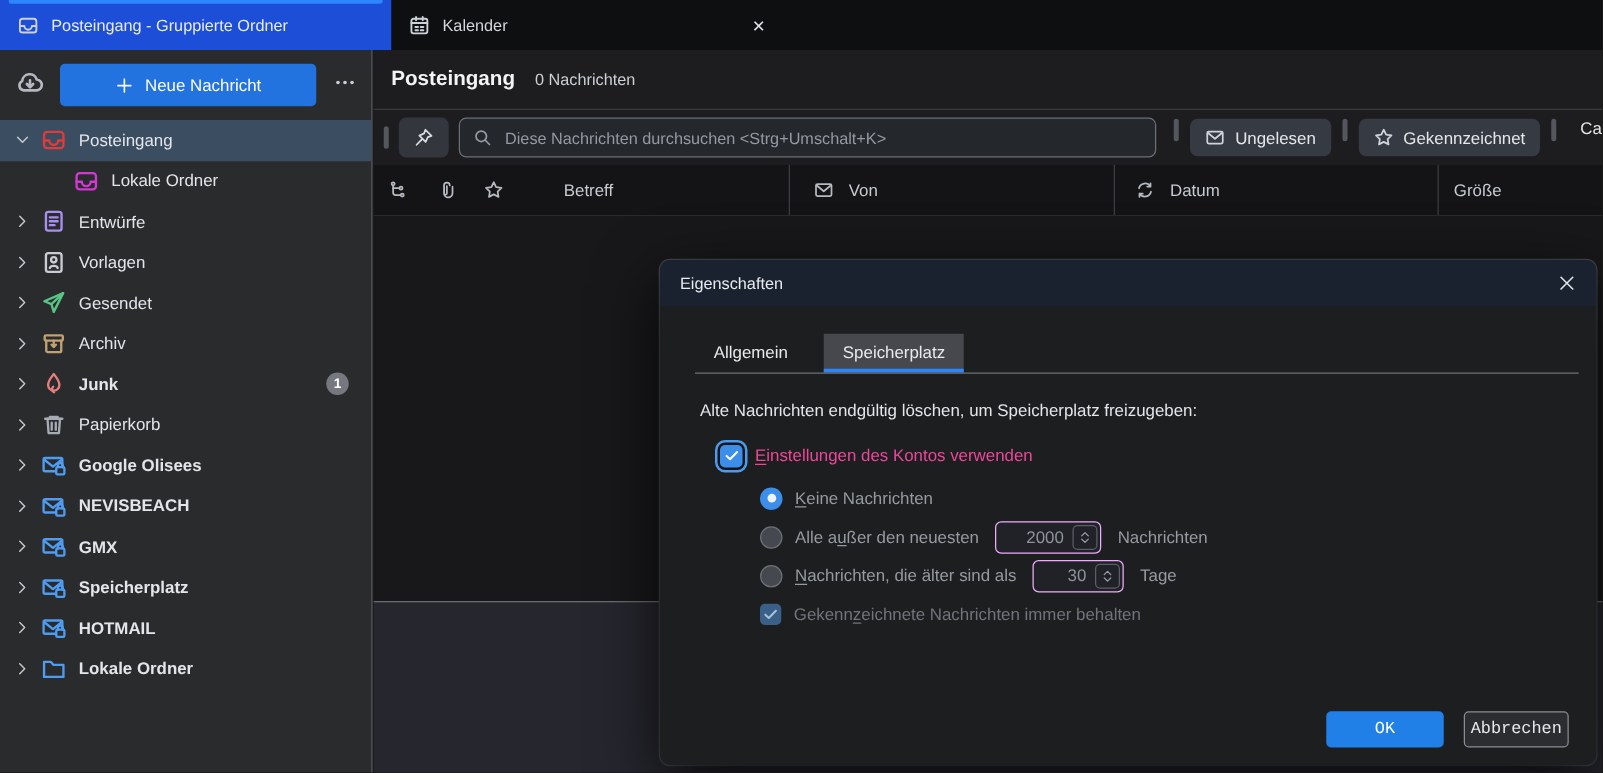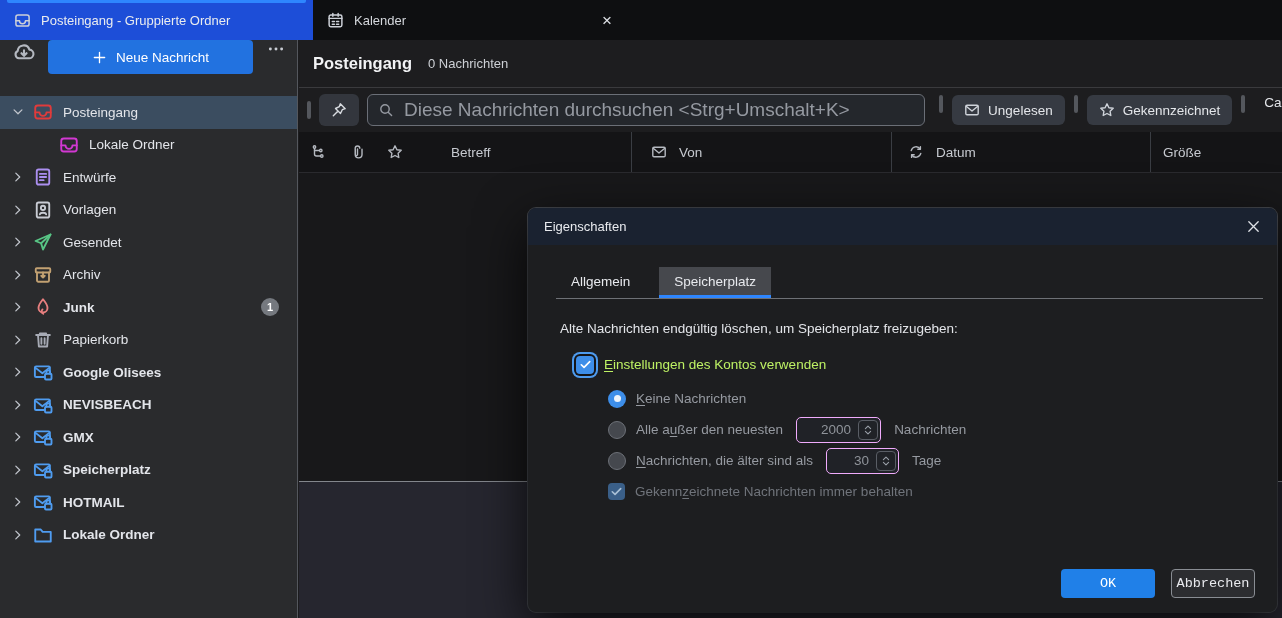--- a/index.html
+++ b/index.html
@@ -16,21 +16,21 @@
   .tab{width:313px;box-sizing:border-box;display:flex;align-items:center;gap:10px;padding:0 14px;
        font-size:13px;color:#d4d7dc;position:relative;cursor:default}
   .tab.active{background:#1d4ed8;color:#eaecef}
   .tab.active::before{content:"";position:absolute;top:0;left:7px;right:7px;height:3px;background:#2e86ff;border-radius:0 0 2px 2px}
   .tab .ic{width:17px;height:17px;color:#cdd1d8}
   .tab-x{margin-left:auto;color:#dfe2e7;font-size:17px;line-height:1}
 
   
   .sidebar{position:absolute;left:0;top:40px;width:298px;height:578px;background:#2a2b2d;
            border-right:1px solid #54575d;box-sizing:border-box}
-  .side-toolbar{display:flex;align-items:flex-start;height:56px;padding:0 12px;gap:12px}
+  .side-toolbar{display:flex;align-items:center;height:56px;padding:0 12px;gap:12px}
   .cloud{color:#b4b8c0}.cloud .ic{width:24px;height:24px}
   .new-msg{display:flex;align-items:center;justify-content:center;gap:9px;height:34px;flex:1;
            background:#2272e0;border:none;border-radius:4px;color:#fff;font-size:13.5px;
            font-family:inherit;cursor:pointer}
   .new-msg .ic{width:15px;height:15px;color:#fff}
   .kebab{color:#c9cdd4;margin-left:2px}.kebab .ic{width:18px;height:18px}
   .frow{height:32.5px;display:flex;align-items:center;font-size:13.5px;color:#e3e5ea;padding-right:8px;cursor:default}
   .frow.selected{background:#3b4d60}
   .frow.bold{font-weight:bold}
   .frow .chev{width:20px;margin-left:11px;color:#c2c6cd;display:flex;align-items:center}
@@ -47,21 +47,21 @@
   .main-header{height:47px;background:#1d1d1f;border-bottom:1px solid #3a3a3d;
                display:flex;align-items:center;padding:0 14px;gap:16px}
   .main-title{font-size:16.5px;font-weight:bold;color:#f2f3f5}
   .main-count{font-size:13px;color:#cdd0d5}
   .filter-bar{height:44px;background:#1d1d1f;display:flex;align-items:center;padding:0 0 0 8px;gap:8px;overflow:hidden}
   .grip{width:4px;height:18px;border-radius:2px;background:#54575d;flex:none}
   .pin-btn{width:40px;height:32px;border-radius:6px;background:#33363d;display:flex;align-items:center;
            justify-content:center;color:#d8dbe0;flex:none}
   .search-box{width:558px;height:32px;box-sizing:border-box;border:1px solid #6b6f77;border-radius:6px;
               background:#24272c;display:flex;align-items:center;padding:0 10px;gap:8px;color:#9599a1;flex:none}
-  .search-box input{background:transparent;border:none;outline:none;color:#c9ccd2;font-size:19px;width:100%;font-family:inherit}
+  .search-box input{background:transparent;border:none;outline:none;color:#c9ccd2;font-size:13px;width:100%;font-family:inherit}
   .search-box input::placeholder{color:#9599a1}
   .filters{display:flex;gap:9px;margin-left:auto}
   .fbtn{height:30px;border-radius:6px;background:#363a42;display:flex;align-items:center;gap:8px;
         padding:0 12px;font-size:13.5px;color:#e4e6ea;white-space:nowrap}
   .fbtn .ic{color:#cfd3da}
   .ftrunc{font-size:13.5px;color:#e4e6ea;white-space:nowrap;margin:0 -4px 0 10px}
   .col-header{height:40px;background:#141416;border-bottom:1px solid #2a2a2e;display:flex;
               color:#c7cad0;font-size:13.5px}
   .col{display:flex;align-items:center;border-right:1px solid #3a3d43;box-sizing:border-box;gap:0}
   .col .ic{color:#b5b9c0}
@@ -95,21 +95,21 @@
   .row-sub{margin-left:48px}
   .checkbox{width:18px;height:18px;flex:none;border-radius:4px;background:#3d8ee9;display:flex;
             align-items:center;justify-content:center;color:#fff}
   .checkbox.focused{box-shadow:0 0 0 2px #141518,0 0 0 4px #4e9bee}
   .checkbox .ic{width:13px;height:13px}
   .checkbox.disabled{width:17px;height:17px;background:#3a5f88;color:#a9c0d6}
   .radio{width:18px;height:18px;flex:none;border-radius:50%;position:relative}
   .radio.sel{background:#3d8ee9}
   .radio.sel::after{content:"";position:absolute;left:5.5px;top:5.5px;width:7px;height:7px;border-radius:50%;background:#eef4fb}
   .radio.unsel{background:#45484e;border:1px solid #6c7077;box-sizing:border-box}
-  .lbl-white{color:#bef264}
+  .lbl-white{color:#ec4899}
   .lbl-gray{color:#969aa1}
   .lbl-dim{color:#70747b}
   .opt-row u{text-underline-offset:2px}
   .spin{height:26px;box-sizing:border-box;border:1px solid #f0abfc;border-radius:5px;background:#202227;
         display:flex;align-items:center;padding:2px;margin:0 3px}
   .spin-val{text-align:right;color:#8f939a;padding-right:7px}
   .spin-btn{width:20px;height:20px;box-sizing:border-box;border:1px solid #5a5e66;border-radius:4px;
             display:flex;align-items:center;justify-content:center;color:#9aa0a8}
   .spin-btn .ic{width:12px;height:12px}
   .dlg-buttons{position:absolute;right:22px;bottom:14px;display:flex;gap:16px}

